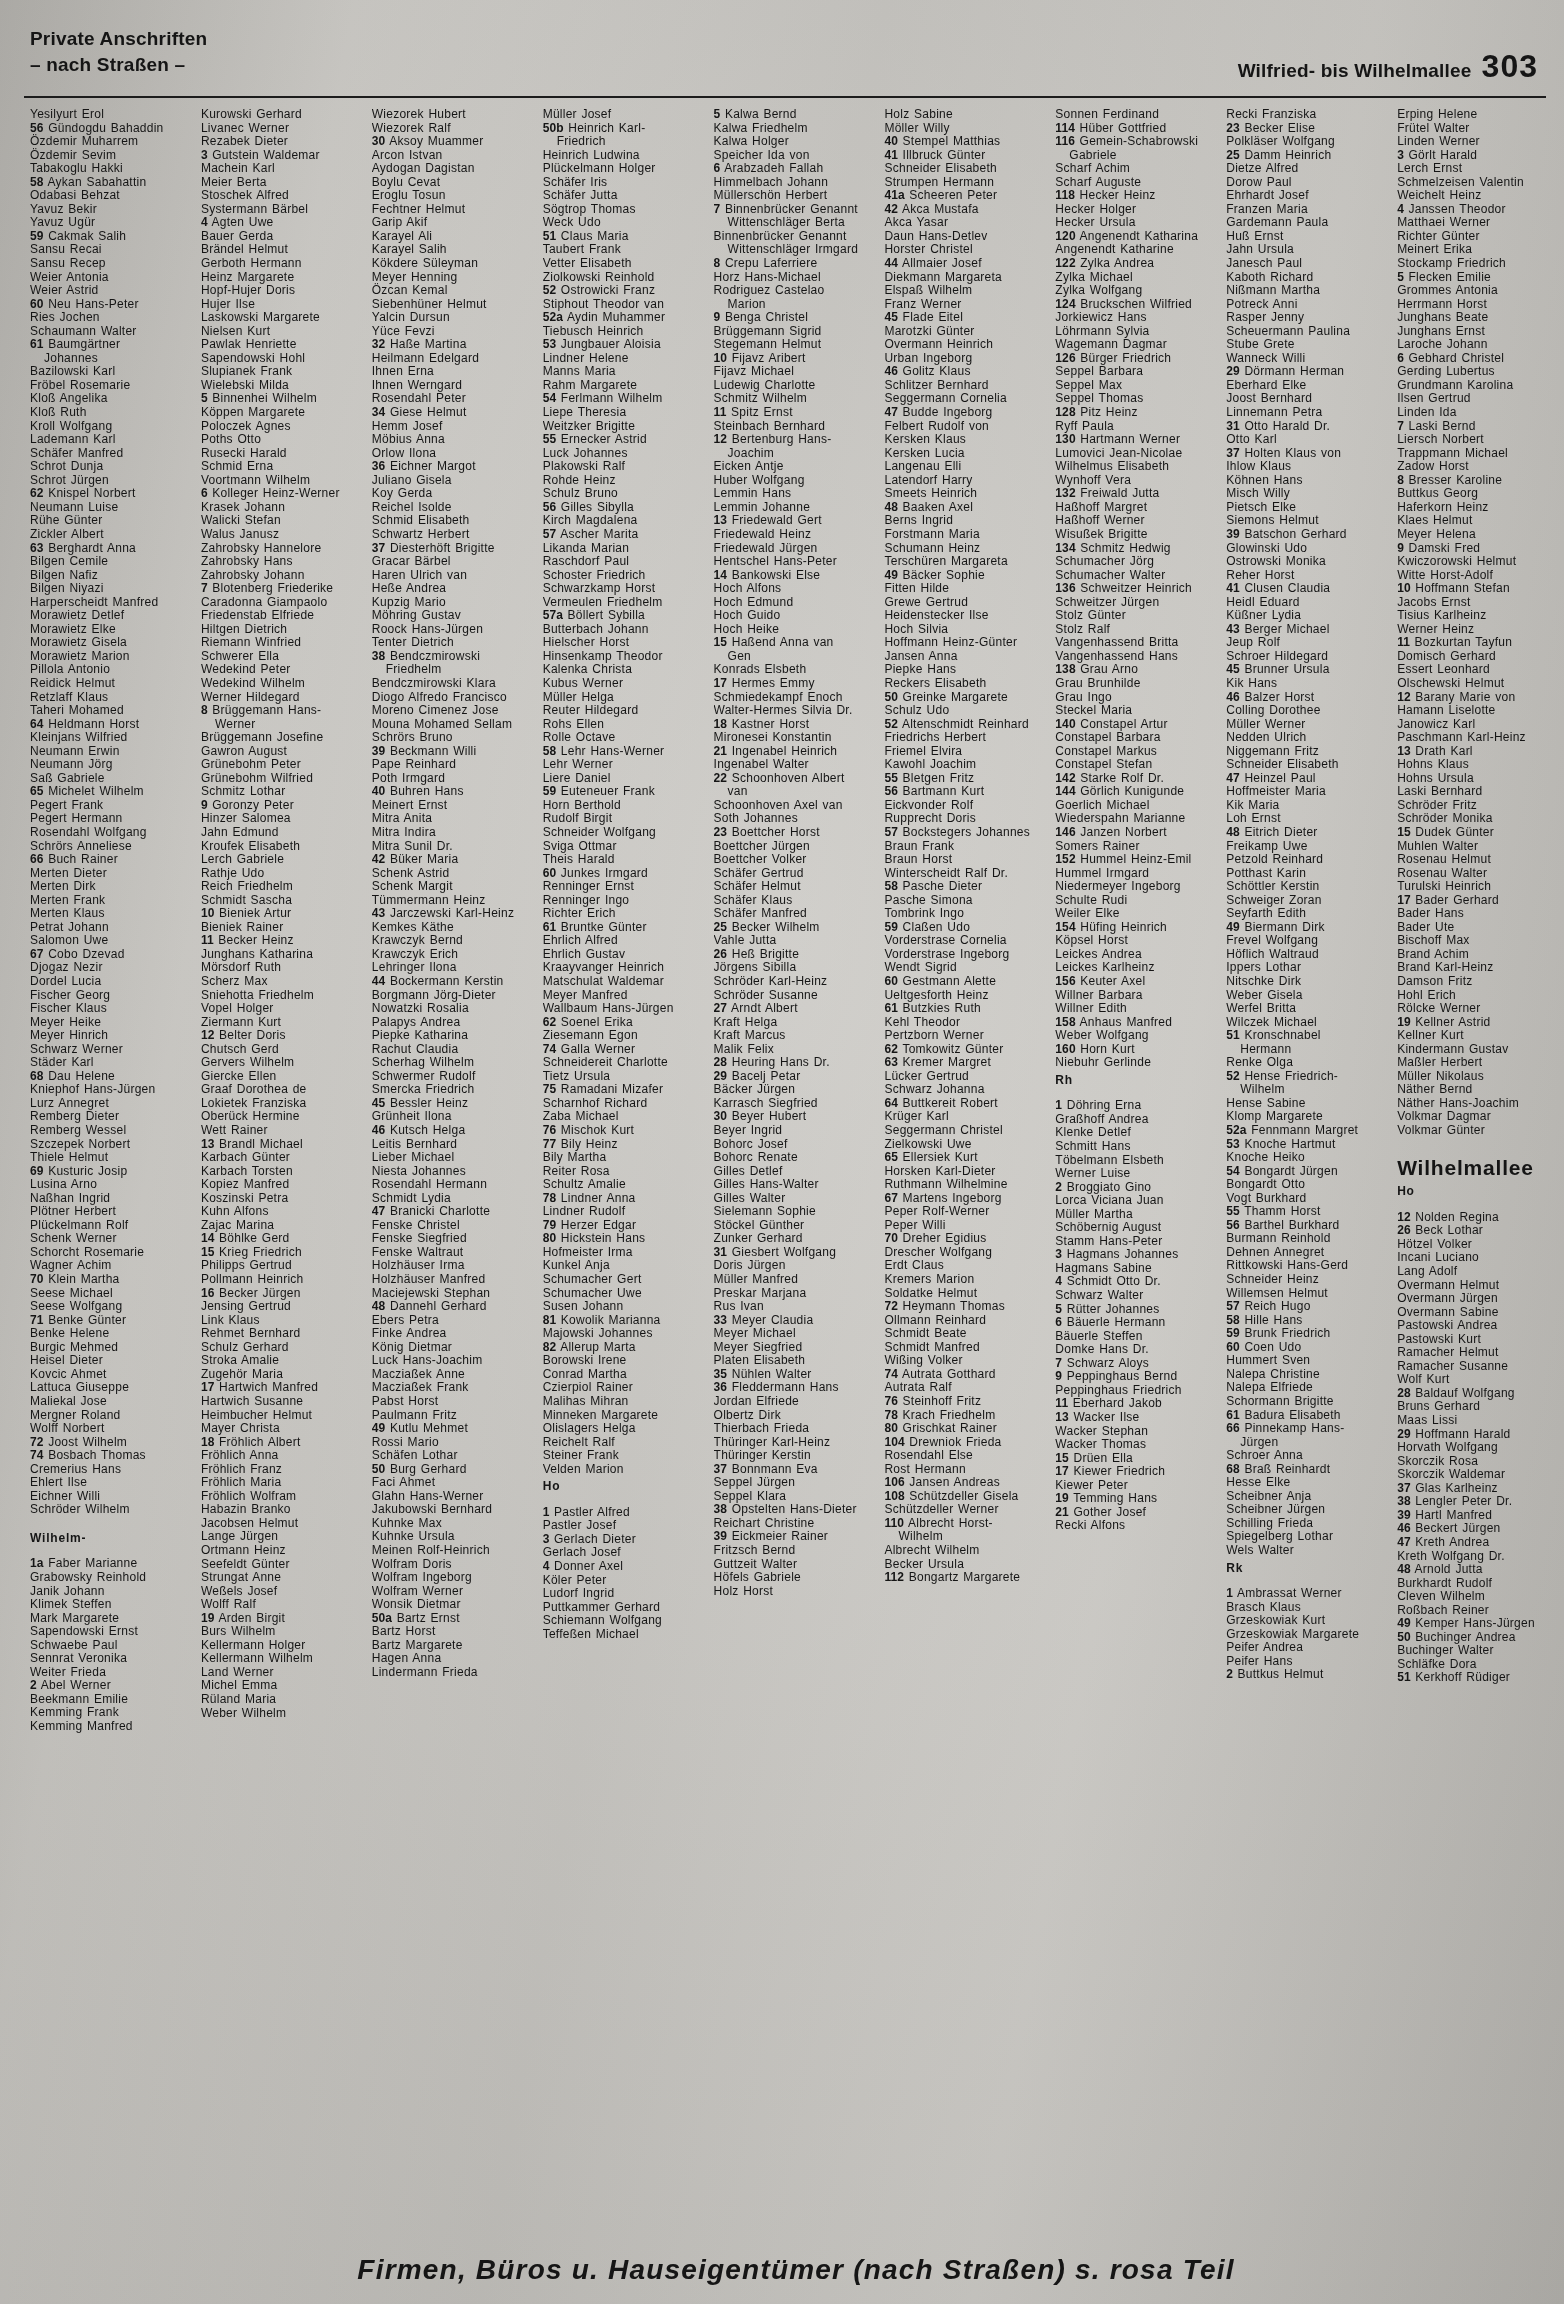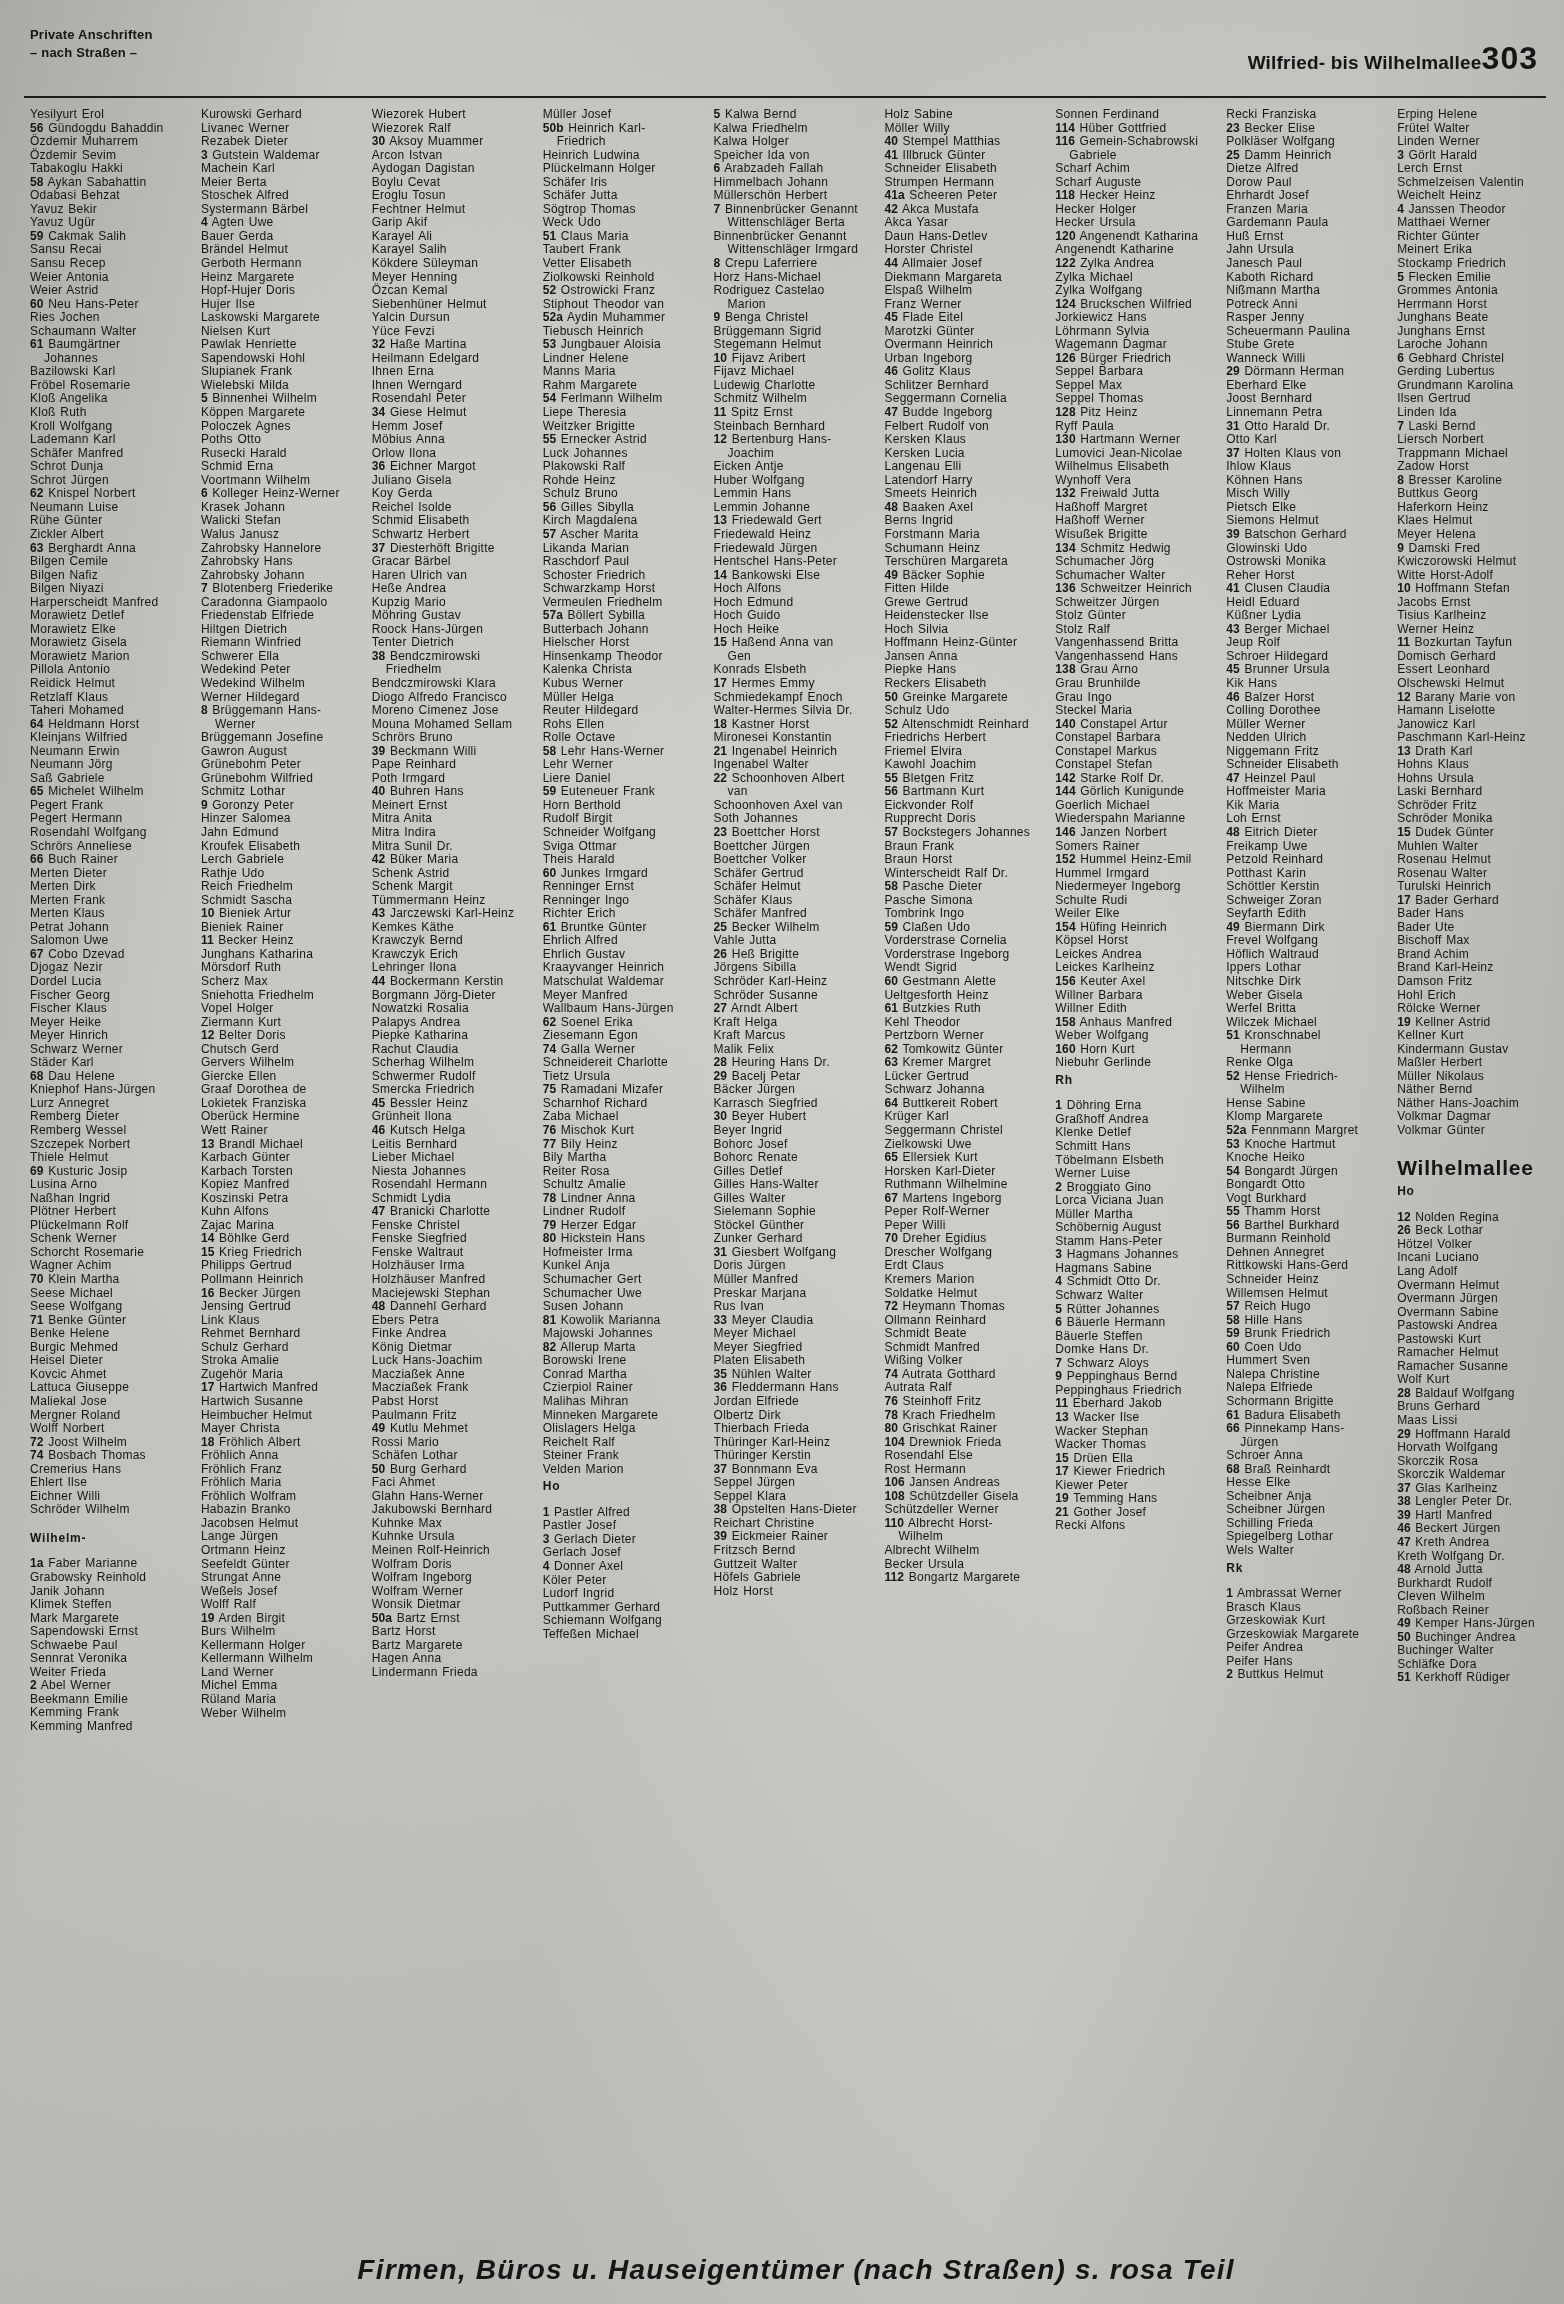--- a/index.html
+++ b/index.html
@@ -5,22 +5,22 @@
   html,body{margin:0;padding:0;}
   body{
     width:1564px;height:2304px;position:relative;overflow:hidden;
     background:
       radial-gradient(ellipse at 50% 40%, rgba(255,255,255,.18), rgba(0,0,0,.10)),
       linear-gradient(100deg,#b9b7b2 0%,#cfcdc8 18%,#c5c3be 45%,#cfcdc8 70%,#bcbab5 100%);
     background-color:#c7c5c0;
     font-family:"Liberation Sans", sans-serif;
     color:#151515;
   }
-  .hdr-left{position:absolute;top:26px;left:30px;font-weight:bold;font-size:13px;line-height:1.35;letter-spacing:.2px;}
-  .hdr-right{position:absolute;top:40px;right:26px;display:flex;align-items:baseline;}
+  .hdr-left{position:absolute;top:26px;left:30px;font-weight:bold;font-size:19px;line-height:1.35;letter-spacing:.2px;}
+  .hdr-right{position:absolute;top:48px;right:26px;display:flex;align-items:baseline;gap:10px;}
   .hdr-range{font-weight:bold;font-size:19px;letter-spacing:.2px;}
   .hdr-page{font-weight:bold;font-size:32px;letter-spacing:1px;}
   .rule{position:absolute;top:96px;left:24px;right:18px;border-top:2.5px solid #1c1c1c;}
   .columns{
     position:absolute;top:108px;left:30px;right:20px;bottom:74px;
     display:flex;gap:24px;overflow:hidden;
   }
   .col{flex:1 1 0;min-width:0;overflow:hidden;font-size:12px;line-height:1.13;letter-spacing:.25px;}
   .entry{margin:0;padding-left:14px;text-indent:-14px;word-spacing:1px;}
   .entry b{letter-spacing:.1px;}

